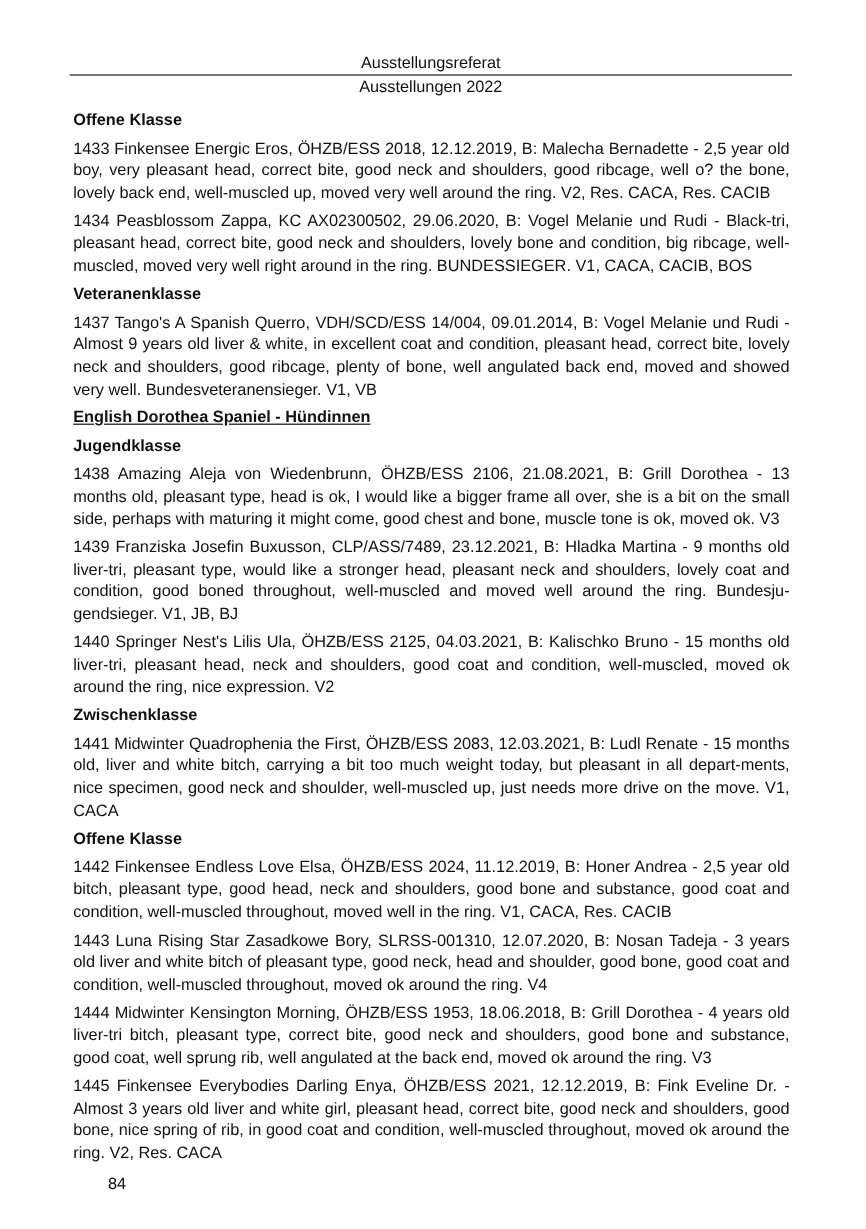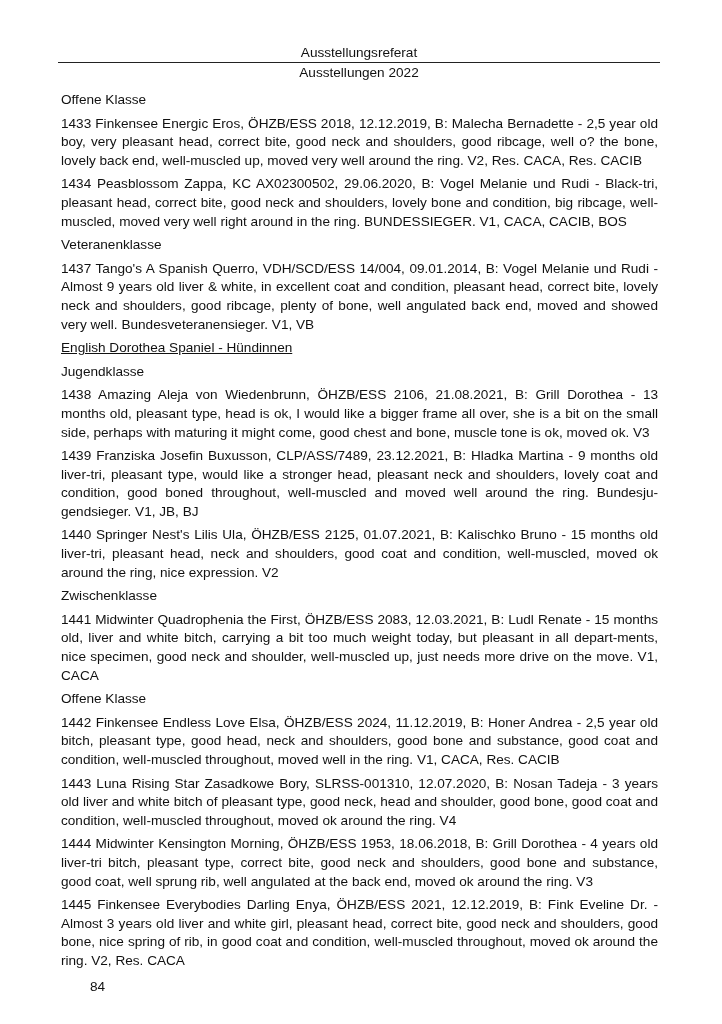--- a/index.html
+++ b/index.html
@@ -5,21 +5,21 @@
   html, body { margin: 0; padding: 0; background: #ffffff; }
   body { width: 722px; height: 1024px; position: relative; overflow: hidden;
          font-family: "Liberation Sans", sans-serif; color: #111111; }
   .header { position: absolute; left: 58px; width: 602px; top: 44px; text-align: center;
             font-size: 13.6px; line-height: 17px; }
   .header .t1 { padding-bottom: 1px; text-align: center; }
   .header .rule { height: 0; border-top: 1.3px solid #222; margin: 0; }
   .header .t2 { padding-top: 1px; }
   .content { position: absolute; left: 61px; width: 597px; top: 91px;
              font-size: 13.6px; line-height: 18.6px; text-align: justify; }
-  .h { font-weight: normal; margin: 0 0 5px 0; }
+  .h { font-weight: bold; margin: 0 0 5px 0; }
   .h.u { text-decoration: underline; }
   .p { margin: 0 0 5px 0; hyphens: manual; }
   .pagenum { position: absolute; left: 70px; top: 979px; font-size: 13.6px; margin-left: 20px; }
 </style>
 </head>
 <body>
 
 <div class="header">
   <div class="t1">Ausstellungsreferat</div>
   <div class="rule"></div>
@@ -29,21 +29,21 @@
 <div class="content">
   <div class="h">Offene Klasse</div>
   <div class="p">1433 Finkensee Energic Eros, ÖHZB/ESS 2018, 12.12.2019, B: Malecha Bernadette - 2,5 year old boy, very pleasant head, correct bite, good neck and shoulders, good ribcage, well o? the bone, lovely back end, well-muscled up, moved very well around the ring. V2, Res. CACA, Res. CACIB</div>
   <div class="p">1434 Peasblossom Zappa, KC AX02300502, 29.06.2020, B: Vogel Melanie und Rudi - Black-tri, pleasant head, correct bite, good neck and shoulders, lovely bone and condition, big ribcage, well-muscled, moved very well right around in the ring. BUNDESSIEGER. V1, CACA, CACIB, BOS</div>
   <div class="h">Veteranenklasse</div>
   <div class="p">1437 Tango's A Spanish Querro, VDH/SCD/ESS 14/004, 09.01.2014, B: Vogel Melanie und Rudi - Almost 9 years old liver &amp; white, in excellent coat and condition, pleasant head, correct bite, lovely neck and shoulders, good ribcage, plenty of bone, well angulated back end, moved and showed very well. Bundesveteranensieger. V1, VB</div>
   <div class="h u">English Dorothea Spaniel - Hündinnen</div>
   <div class="h">Jugendklasse</div>
   <div class="p">1438 Amazing Aleja von Wiedenbrunn, ÖHZB/ESS 2106, 21.08.2021, B: Grill Dorothea - 13 months old, pleasant type, head is ok, I would like a bigger frame all over, she is a bit on the small side, perhaps with maturing it might come, good chest and bone, muscle tone is ok, moved ok. V3</div>
   <div class="p">1439 Franziska Josefin Buxusson, CLP/ASS/7489, 23.12.2021, B: Hladka Martina - 9 months old liver-tri, pleasant type, would like a stronger head, pleasant neck and shoulders, lovely coat and condition, good boned throughout, well-muscled and moved well around the ring. Bundesju-gendsieger. V1, JB, BJ</div>
-  <div class="p">1440 Springer Nest's Lilis Ula, ÖHZB/ESS 2125, 01.07.2021, B: Kalischko Bruno - 15 months old liver-tri, pleasant head, neck and shoulders, good coat and condition, well-muscled, moved ok around the ring, nice expression. V2</div>
+  <div class="p">1440 Springer Nest's Lilis Ula, ÖHZB/ESS 2125, 04.03.2021, B: Kalischko Bruno - 15 months old liver-tri, pleasant head, neck and shoulders, good coat and condition, well-muscled, moved ok around the ring, nice expression. V2</div>
   <div class="h">Zwischenklasse</div>
   <div class="p">1441 Midwinter Quadrophenia the First, ÖHZB/ESS 2083, 12.03.2021, B: Ludl Renate - 15 months old, liver and white bitch, carrying a bit too much weight today, but pleasant in all depart-ments, nice specimen, good neck and shoulder, well-muscled up, just needs more drive on the move. V1, CACA</div>
   <div class="h">Offene Klasse</div>
   <div class="p">1442 Finkensee Endless Love Elsa, ÖHZB/ESS 2024, 11.12.2019, B: Honer Andrea - 2,5 year old bitch, pleasant type, good head, neck and shoulders, good bone and substance, good coat and condition, well-muscled throughout, moved well in the ring. V1, CACA, Res. CACIB</div>
   <div class="p">1443 Luna Rising Star Zasadkowe Bory, SLRSS-001310, 12.07.2020, B: Nosan Tadeja - 3 years old liver and white bitch of pleasant type, good neck, head and shoulder, good bone, good coat and condition, well-muscled throughout, moved ok around the ring. V4</div>
   <div class="p">1444 Midwinter Kensington Morning, ÖHZB/ESS 1953, 18.06.2018, B: Grill Dorothea - 4 years old liver-tri bitch, pleasant type, correct bite, good neck and shoulders, good bone and substance, good coat, well sprung rib, well angulated at the back end, moved ok around the ring. V3</div>
   <div class="p">1445 Finkensee Everybodies Darling Enya, ÖHZB/ESS 2021, 12.12.2019, B: Fink Eveline Dr. - Almost 3 years old liver and white girl, pleasant head, correct bite, good neck and shoulders, good bone, nice spring of rib, in good coat and condition, well-muscled throughout, moved ok around the ring. V2, Res. CACA</div>
 </div>
 
 <div class="pagenum">84</div>

